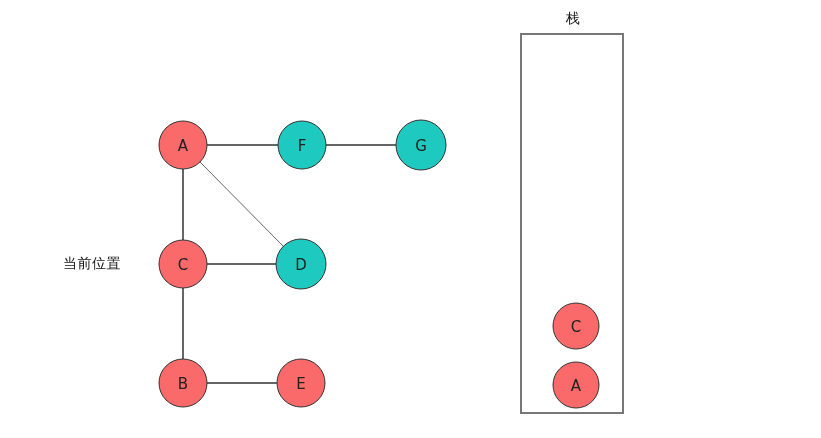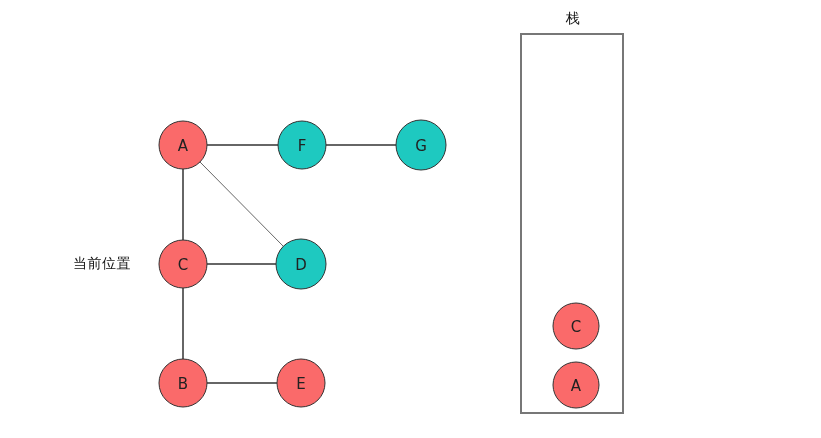--- a/index.html
+++ b/index.html
@@ -39,21 +39,21 @@
   }
   .annotation-text {
     position: absolute;
     font-family: "DejaVu Sans", "Liberation Sans", sans-serif;
     font-size: 14px;
     color: #111111;
     white-space: nowrap;
     letter-spacing: 0.5px;
   }
   #current-position-label {
-    left: 73px;
+    left: 63px;
     top: 255px;
   }
   #stack-title {
     left: 520px;
     top: 10px;
     width: 106px;
     text-align: center;
   }
   #stack-box {
     position: absolute;

